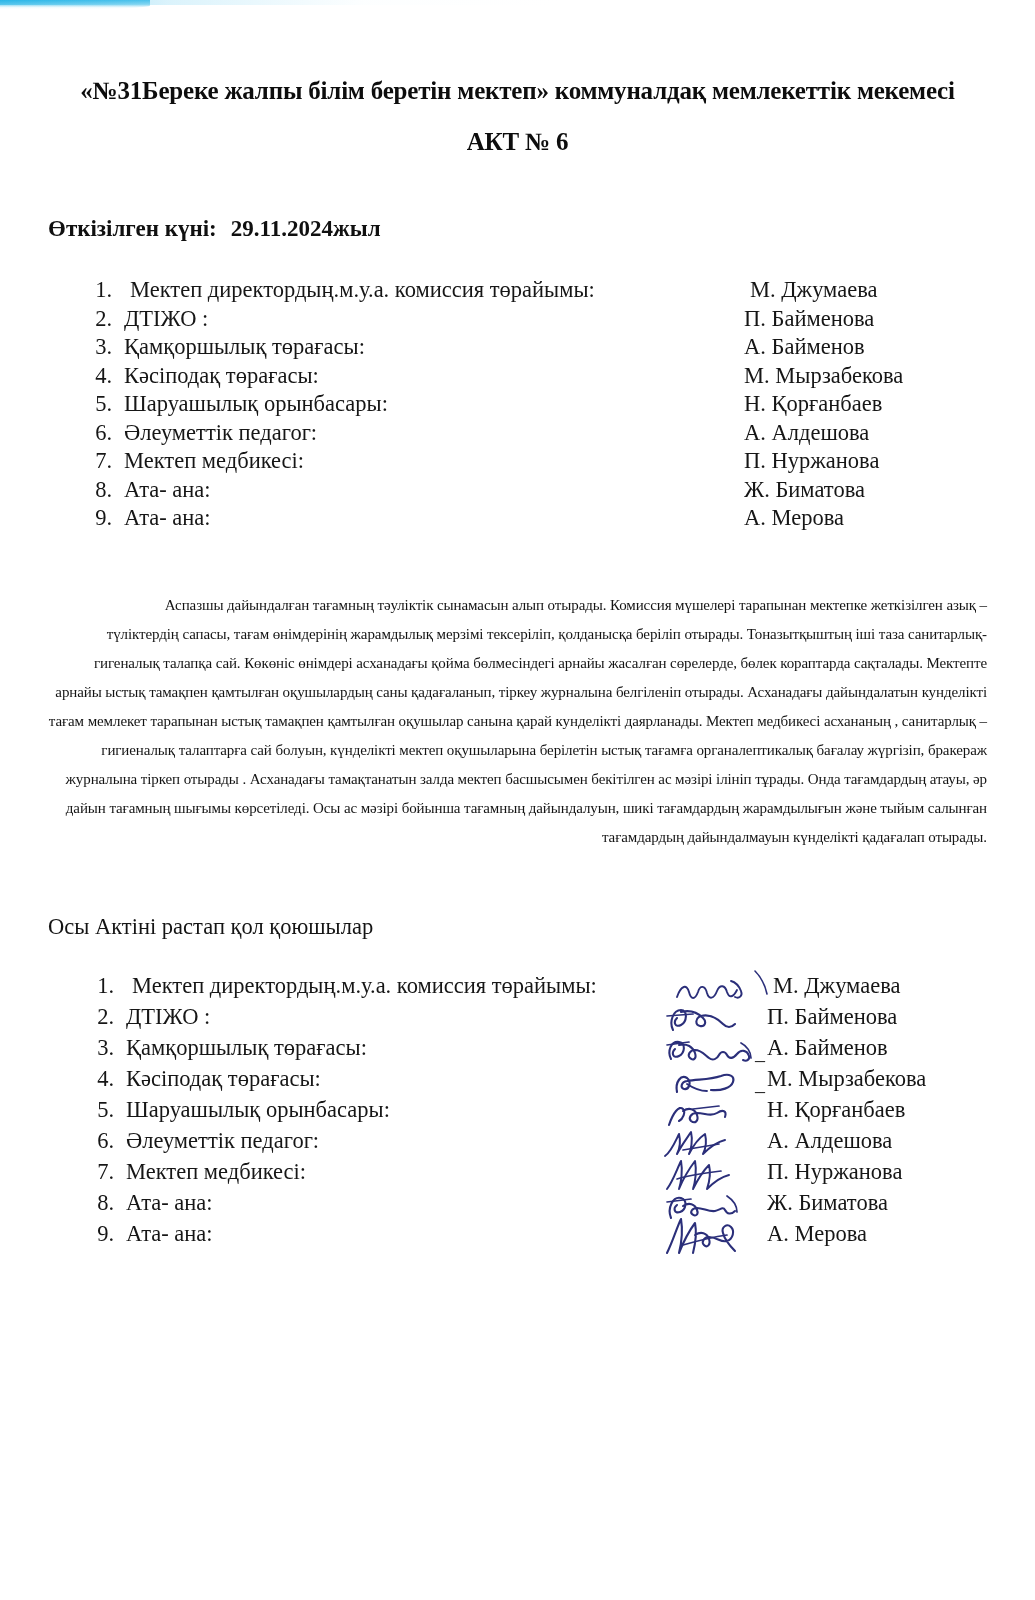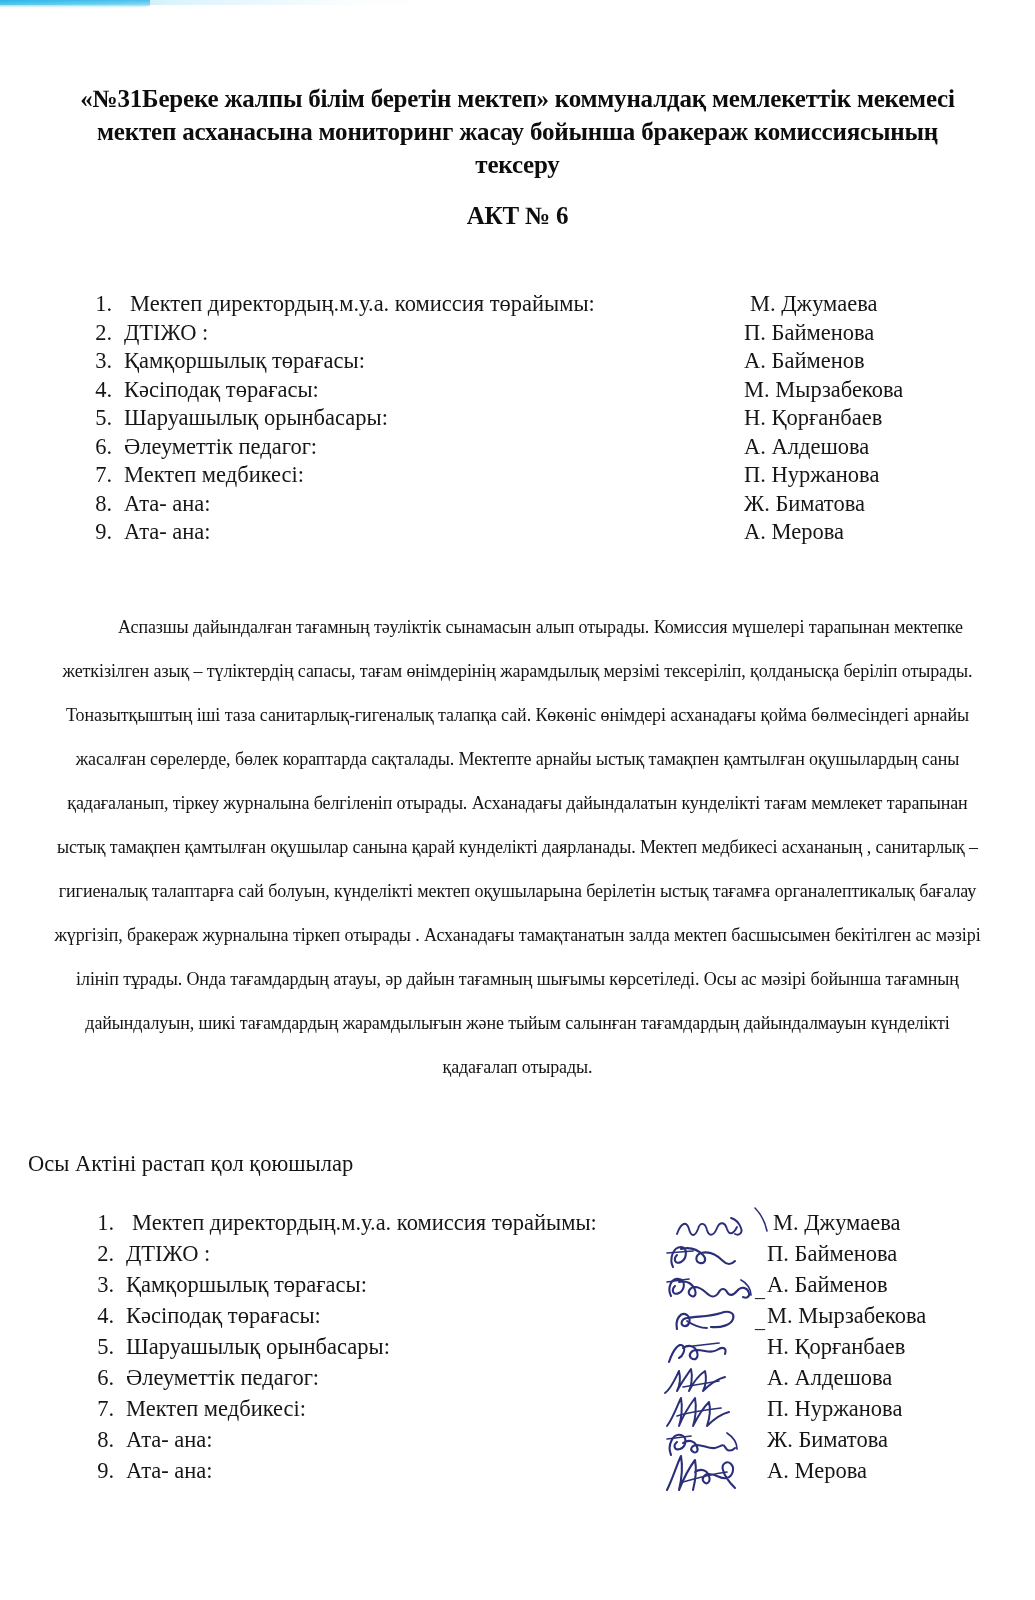--- a/index.html
+++ b/index.html
@@ -48,21 +48,21 @@
     bottom: -18px;
     width: 1120px;
     height: 30px;
     background: radial-gradient(ellipse 60% 100% at 50% 120%, rgba(60,60,70,0.55) 0%, rgba(90,90,100,0.28) 45%, rgba(255,255,255,0) 72%);
     pointer-events: none;
   }
 
   .content {
     position: absolute;
     left: 0;
-    top: 12px;
+    top: 4px;
     width: 1035px;
     padding: 0;
   }
 
   
   .doc-header {
     margin: 70px 60px 0 60px;
     text-align: center;
     font-weight: 700;
     font-size: 25px;
@@ -110,31 +110,31 @@
   }
   .p-name {
     flex: 0 0 auto;
     margin-left: 0;
   }
   .p-first .p-role { padding-left: 6px; }
 
   
   .body-text {
     margin: 58px 48px 0 48px;
-    font-size: 18px;
-    line-height: 44px;
-    text-align: center;
+    font-size: 15px;
+    line-height: 29px;
+    text-align: right;
     color: #141414;
     text-indent: 46px;
     letter-spacing: -0.1px;
   }
 
   
   .closing-line {
-    margin: 62px 0 0 28px;
+    margin: 62px 0 0 48px;
     font-size: 22.5px;
     color: #141414;
   }
 
   
   .signatures {
     margin: 30px 0 0 0;
     position: relative;
   }
   .s-row {
@@ -194,25 +194,27 @@
 
 <div class="page">
 
   <div class="scan-artifact"></div>
   <div class="scan-artifact-2"></div>
 
   <div class="content">
 
     <div class="doc-header">
       <span class="hline">«№31Береке жалпы білім беретін мектеп» коммуналдақ мемлекеттік мекемесі</span>
-      <span class="hline">мектеп асханасына мониторинг жасау бойынша бракераж комиссиясының тексеру</span>
       <span class="hline hline3">АКТ № 6</span>
     </div>
 
     <div class="meta-block">
+      <div class="meta-row">
+        <span class="meta-label">Өткізілген күні:</span><span class="meta-value">29.11.2024жыл</span>
+      </div>
     </div>
 
     <div class="participants">
 
       <div class="p-row p-first">
         <span class="p-num">1.</span>
         <span class="p-role">Мектеп директордың.м.у.а. комиссия төрайымы:</span>
         <span class="p-name">М. Джумаева</span>
       </div>
 

